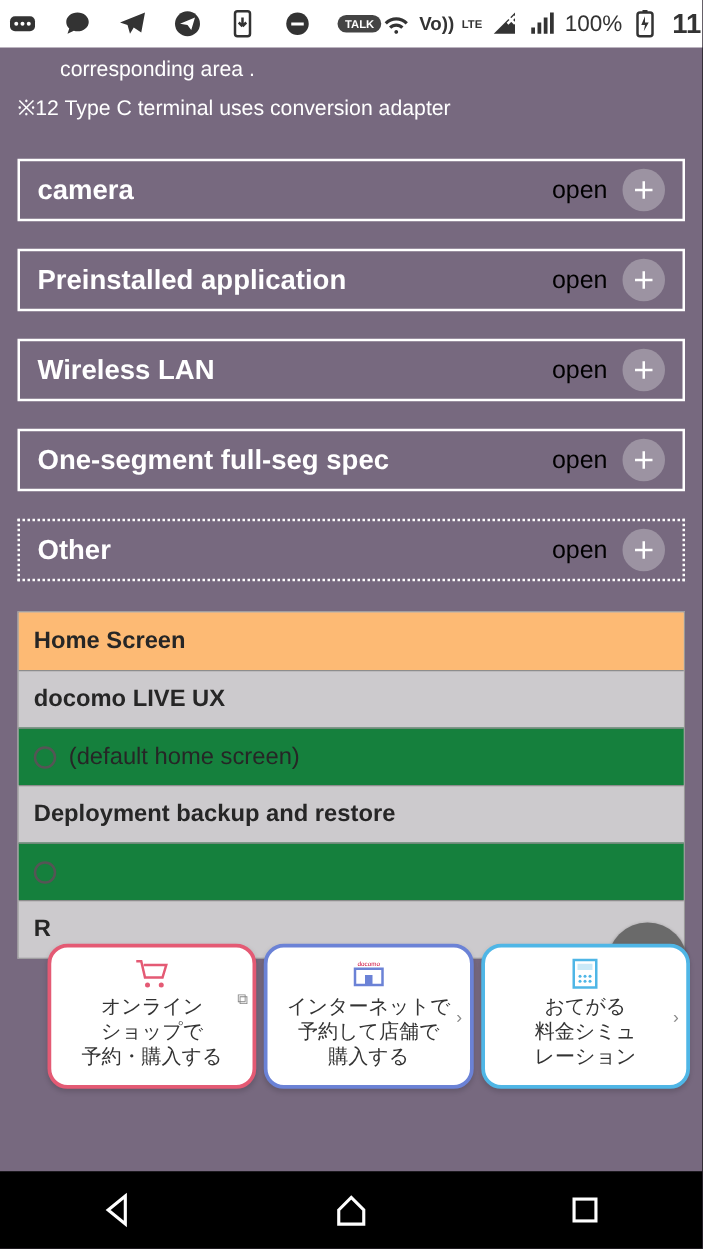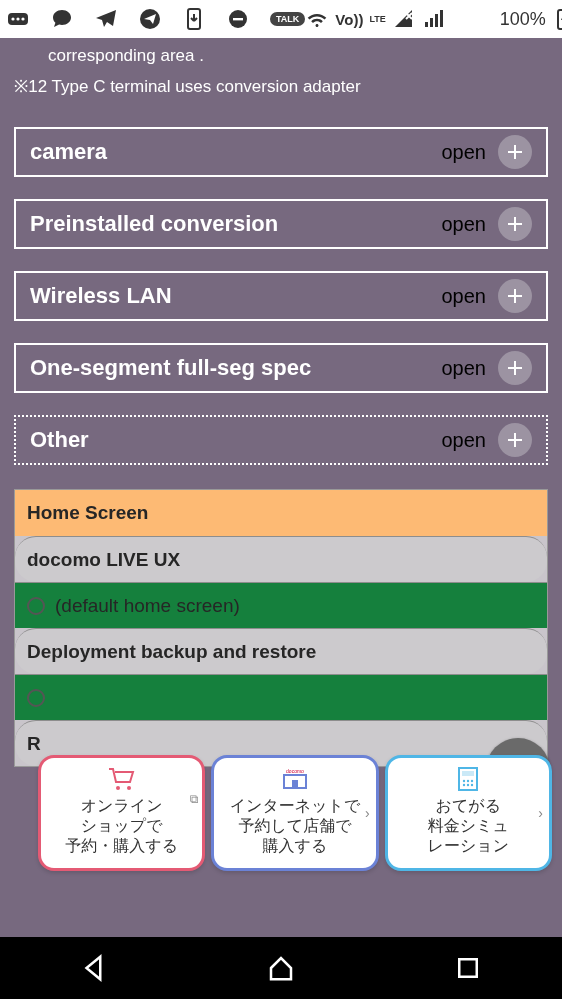--- a/index.html
+++ b/index.html
@@ -7,21 +7,21 @@
   .screen { width:562px; height:999px; position:relative; background:#77697f; display:flex; flex-direction:column; }
 
   
   .status-bar { height:38px; background:#ffffff; display:flex; align-items:center; padding:0 6px; color:#333; font-size:18px; }
   .status-left { display:flex; align-items:center; gap:20px; }
   .status-right { margin-left:auto; display:flex; align-items:center; gap:6px; }
   .stat-ico { width:24px; height:24px; display:flex; align-items:center; justify-content:center; }
   .stat-ico svg { width:24px; height:24px; }
   .talk-badge { background:#444; color:#fff; border-radius:12px; padding:2px 6px; font-size:9px; font-weight:bold; }
   .clock { font-size:22px; font-weight:700; margin-left:4px; }
-  .batt-pct { font-size:18px;margin-left:48px; }
+  .batt-pct { font-size:18px; }
   .volte { font-size:15px; font-weight:600; }
 
   
   .content { flex:1; padding:6px 14px 0 14px; color:#fff; position:relative; overflow:hidden; }
   .top-text { font-size:17px; line-height:1.45; }
   .indent { padding-left:34px; display:block; }
   .note12 { margin-top:6px; display:block; }
 
   .accordion-list { margin-top:28px; display:flex; flex-direction:column; gap:22px; }
   .acc-item { border:2px solid #fff; height:50px; display:flex; align-items:center; padding:0 14px; cursor:pointer; }
@@ -30,21 +30,21 @@
   .acc-spacer { flex:1; }
   .acc-open { font-size:20px; color:#000000; margin-right:12px; }
   .plus-btn { width:34px; height:34px; border-radius:50%; background:#9c93a2; display:flex; align-items:center; justify-content:center; }
   .plus-btn svg { width:16px; height:16px; }
 
   
   .detail-table { margin-top:24px; border:1px solid #999; background:#c9c5cb; color:#262626; font-size:19px; }
   .dt-row { border-top:1px solid #8d8d8d; padding:10px 12px; display:flex; align-items:center; min-height:46px; }
   .dt-row:first-child { border-top:none; }
   .dt-head { background:#fdba74; font-weight:700; }
-  .dt-sub  { background:#cccacd; font-weight:700;border-radius:21px; }
+  .dt-sub  { background:#cccacd; font-weight:700; }
   .dt-cell { background:#15803d; }
   .radio { width:18px; height:18px; border:2px solid #555; border-radius:50%; margin-right:10px; flex-shrink:0; }
 
   
   .fab-up { position:absolute; right:12px; top:700px; width:64px; height:64px; border-radius:50%; background:#6a6a6a; display:flex; align-items:center; justify-content:center; box-shadow:0 1px 3px rgba(0,0,0,.4); z-index:5; }
   .fab-up svg { width:30px; height:30px; }
 
   
   .cta-row { position:absolute; left:38px; right:10px; bottom:66px; height:116px; display:flex; gap:6px; z-index:10; }
   .cta-card { flex:1; background:#fff; border-radius:16px; display:flex; flex-direction:column; align-items:center; justify-content:flex-start; padding:6px 4px 8px 4px; position:relative; box-shadow:0 2px 4px rgba(0,0,0,.15); }
@@ -153,21 +153,21 @@
         <span class="acc-title">camera</span>
         <span class="acc-spacer"></span>
         <span class="acc-open">open</span>
         <span class="plus-btn">
             <svg viewBox="0 0 16 16">
               <path stroke="#fff" stroke-width="2" d="M8 1v14M1 8h14"></path>
             </svg>
           </span>
       </div>
       <div class="acc-item">
-        <span class="acc-title">Preinstalled conversion</span>
+        <span class="acc-title">Preinstalled application</span>
         <span class="acc-spacer"></span>
         <span class="acc-open">open</span>
         <span class="plus-btn">
             <svg viewBox="0 0 16 16">
               <path stroke="#fff" stroke-width="2" d="M8 1v14M1 8h14"></path>
             </svg>
           </span>
       </div>
       <div class="acc-item">
         <span class="acc-title">Wireless LAN</span>

